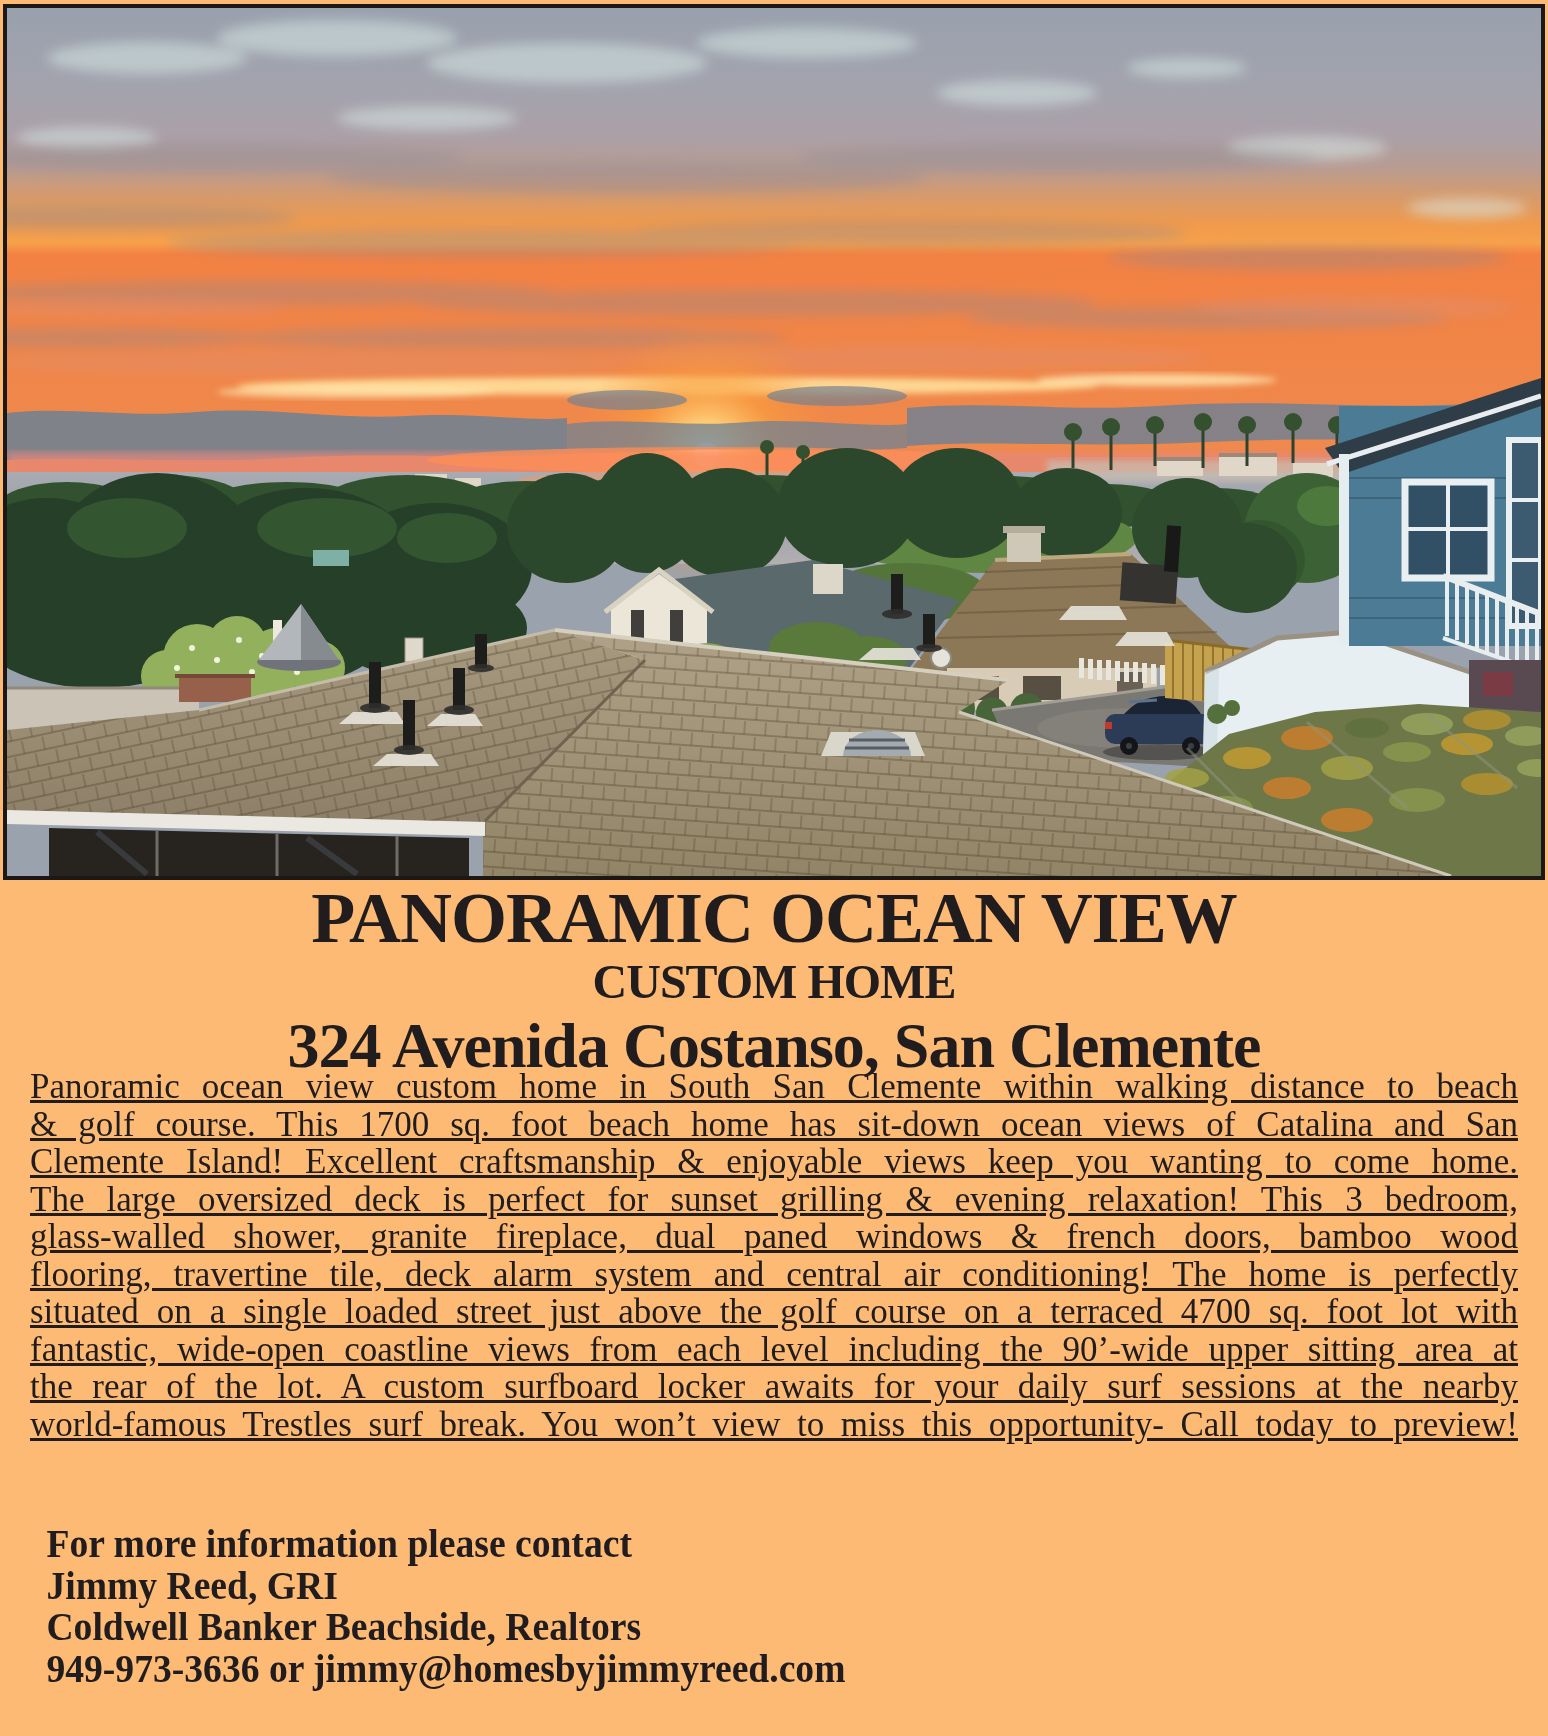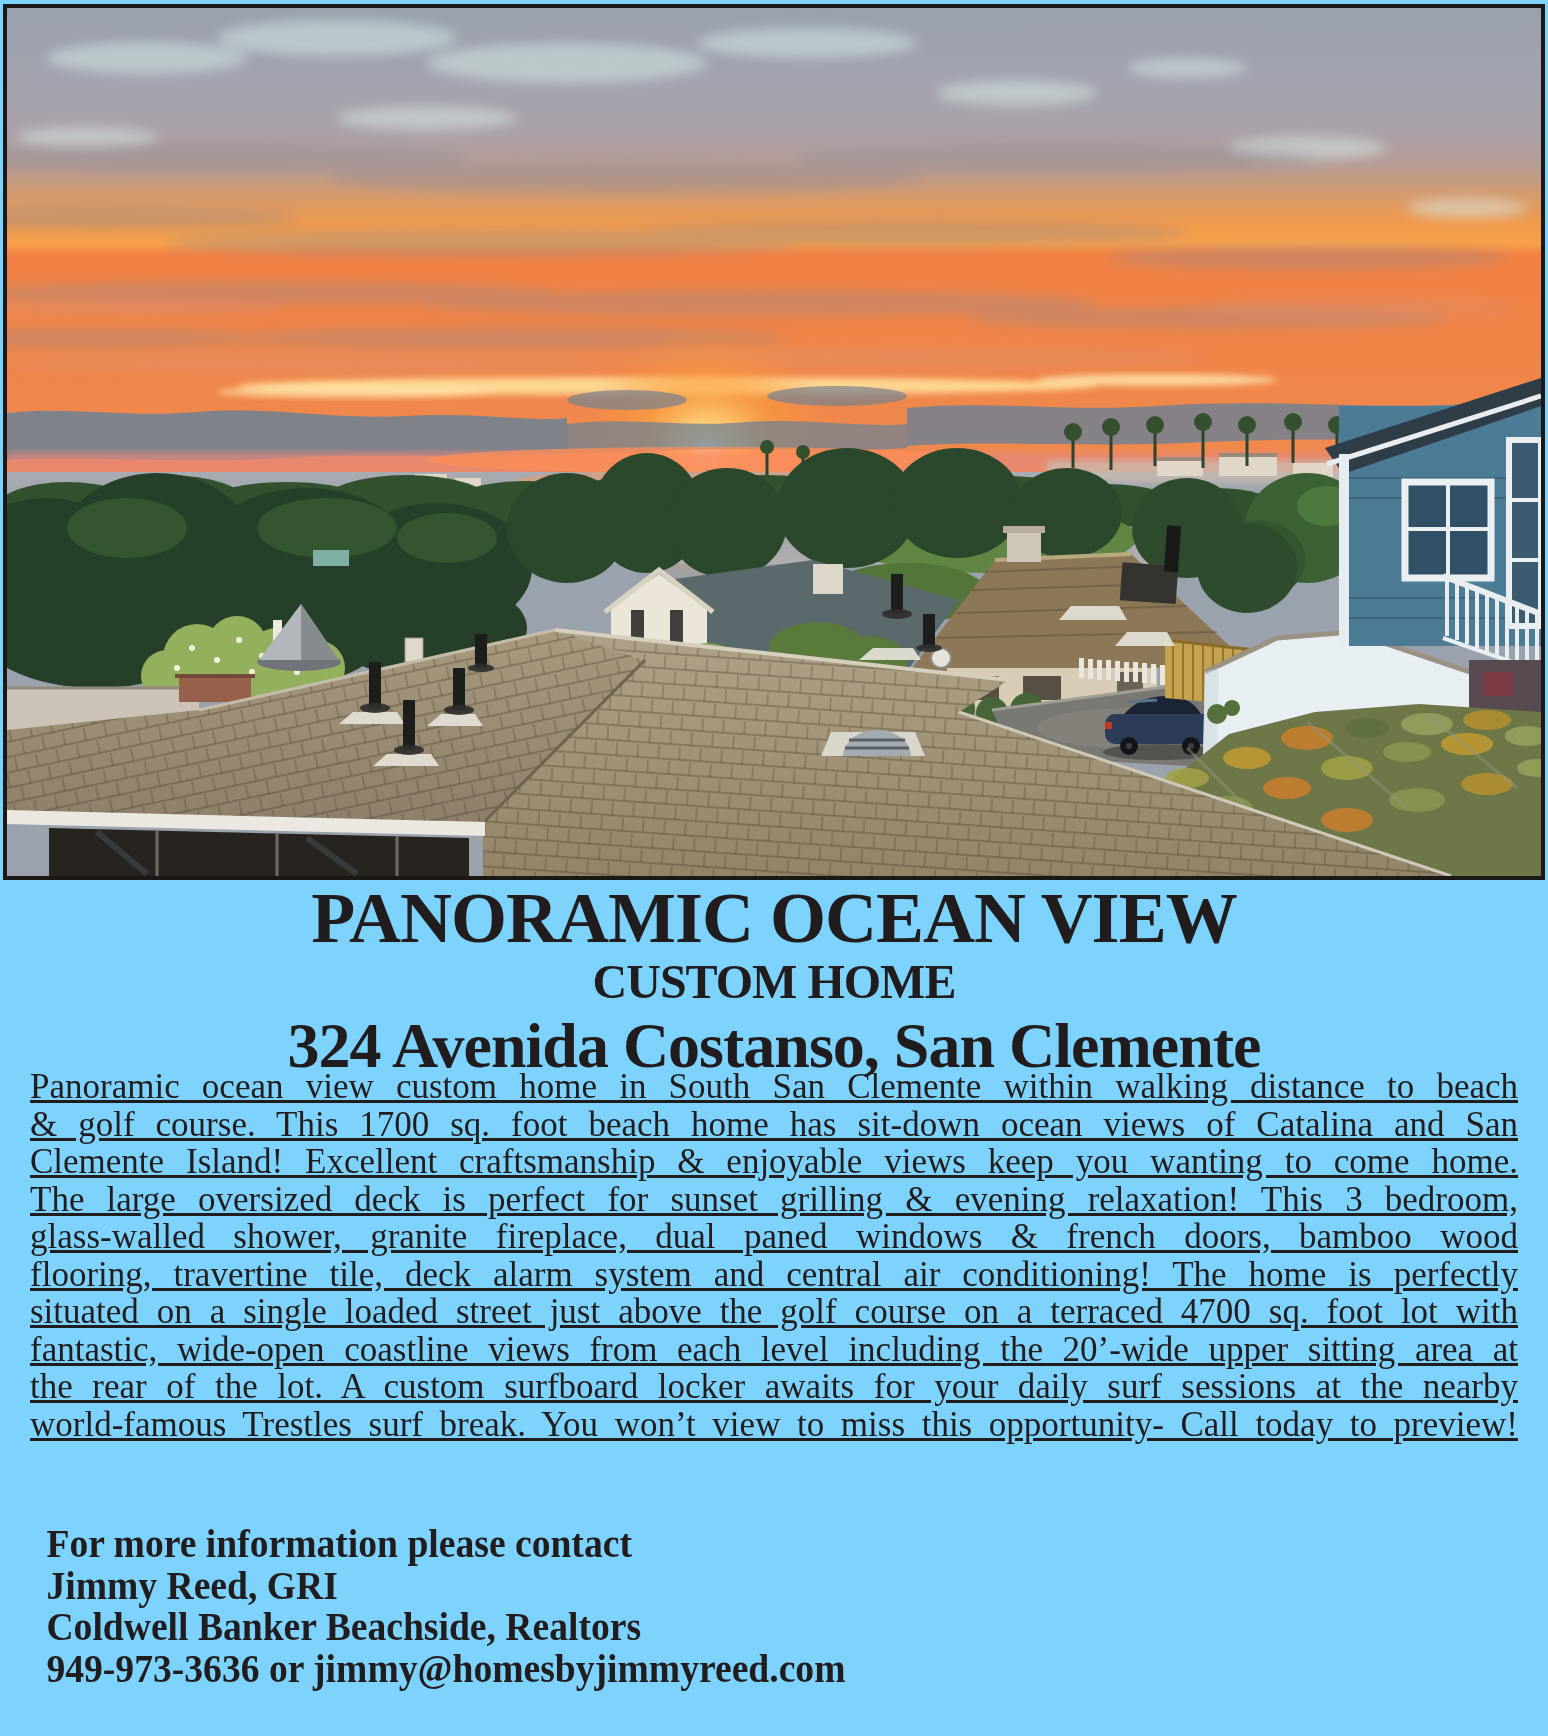--- a/index.html
+++ b/index.html
@@ -1,19 +1,19 @@
 <!DOCTYPE html>
 <html><head>
 <meta charset="utf-8">
 <style>
   html,body{margin:0;padding:0;background:#d3c7bc;}
   .ad{
     position:relative;
     width:1548px;height:1736px;
-    background:#7dd3fc;
+    background:#fdba74;
     font-family:"Liberation Serif", serif;
     color:#211d1e;
     overflow:hidden;
   }
   .photo{
     position:absolute;left:3px;top:4px;
     width:1534px;height:868px;
     border:4px solid #1b1817;
     background:#9aa2ad;
   }
@@ -525,21 +525,21 @@
   <div class="headline h3">324 Avenida Costanso, San Clemente</div>
 
   <div class="body-text">
     <div class="bline" style="">Panoramic ocean view custom home in South San Clemente within walking distance to beach</div>
     <div class="bline" style="">&amp; golf course. This 1700 sq. foot beach home has sit-down ocean views of Catalina and San</div>
     <div class="bline" style="">Clemente Island! Excellent craftsmanship &amp; enjoyable views keep you wanting to come home.</div>
     <div class="bline" style="">The large oversized deck is perfect for sunset grilling &amp; evening relaxation! This 3 bedroom,</div>
     <div class="bline" style="">glass-walled shower, granite fireplace, dual paned windows &amp; french doors, bamboo wood</div>
     <div class="bline" style="">flooring, travertine tile, deck alarm system and central air conditioning! The home is perfectly</div>
     <div class="bline" style="">situated on a single loaded street just above the golf course on a terraced 4700 sq. foot lot with</div>
-    <div class="bline" style="">fantastic, wide-open coastline views from each level including the 20’-wide upper sitting area at</div>
+    <div class="bline" style="">fantastic, wide-open coastline views from each level including the 90’-wide upper sitting area at</div>
     <div class="bline" style="">the rear of the lot. A custom surfboard locker awaits for your daily surf sessions at the nearby</div>
     <div class="bline" style="">world-famous Trestles surf break. You won’t view to miss this opportunity- Call today to preview!</div>
   </div>
 
   <div class="contact">
     <div class="cline">For more information please contact</div>
     <div class="cline">Jimmy Reed, GRI</div>
     <div class="cline">Coldwell Banker Beachside, Realtors</div>
     <div class="cline">949-973-3636 or jimmy@homesbyjimmyreed.com</div>
   </div>

